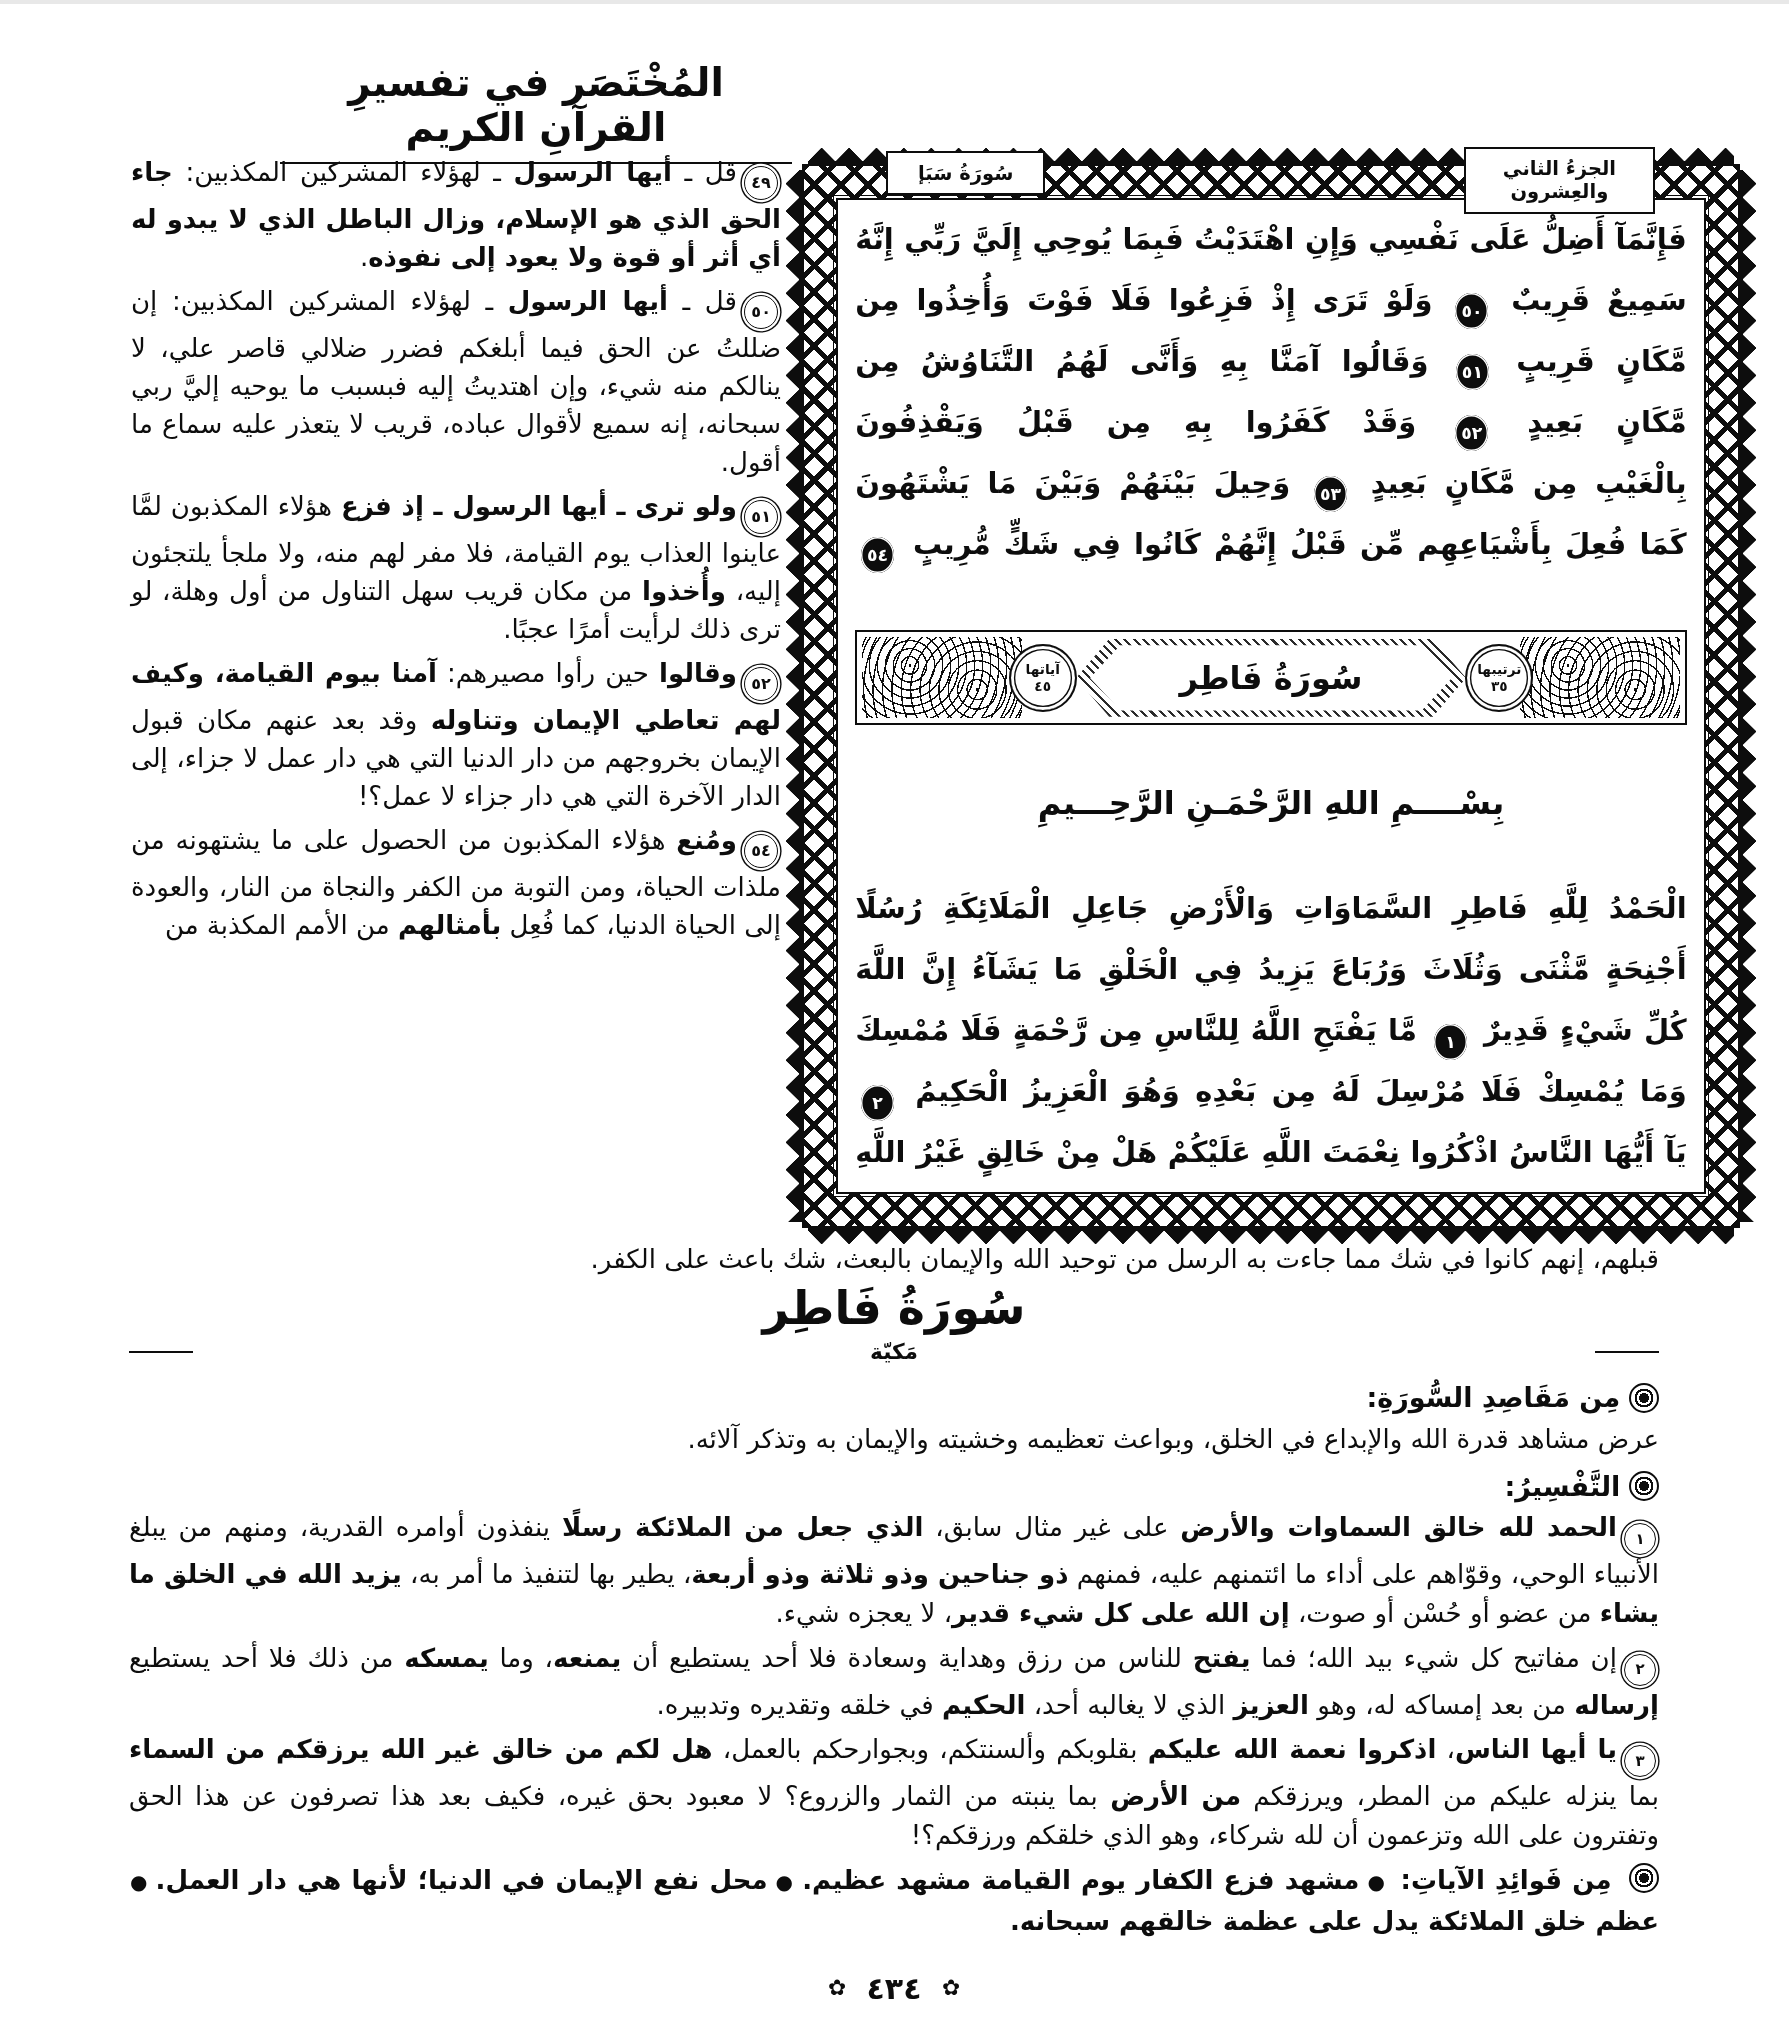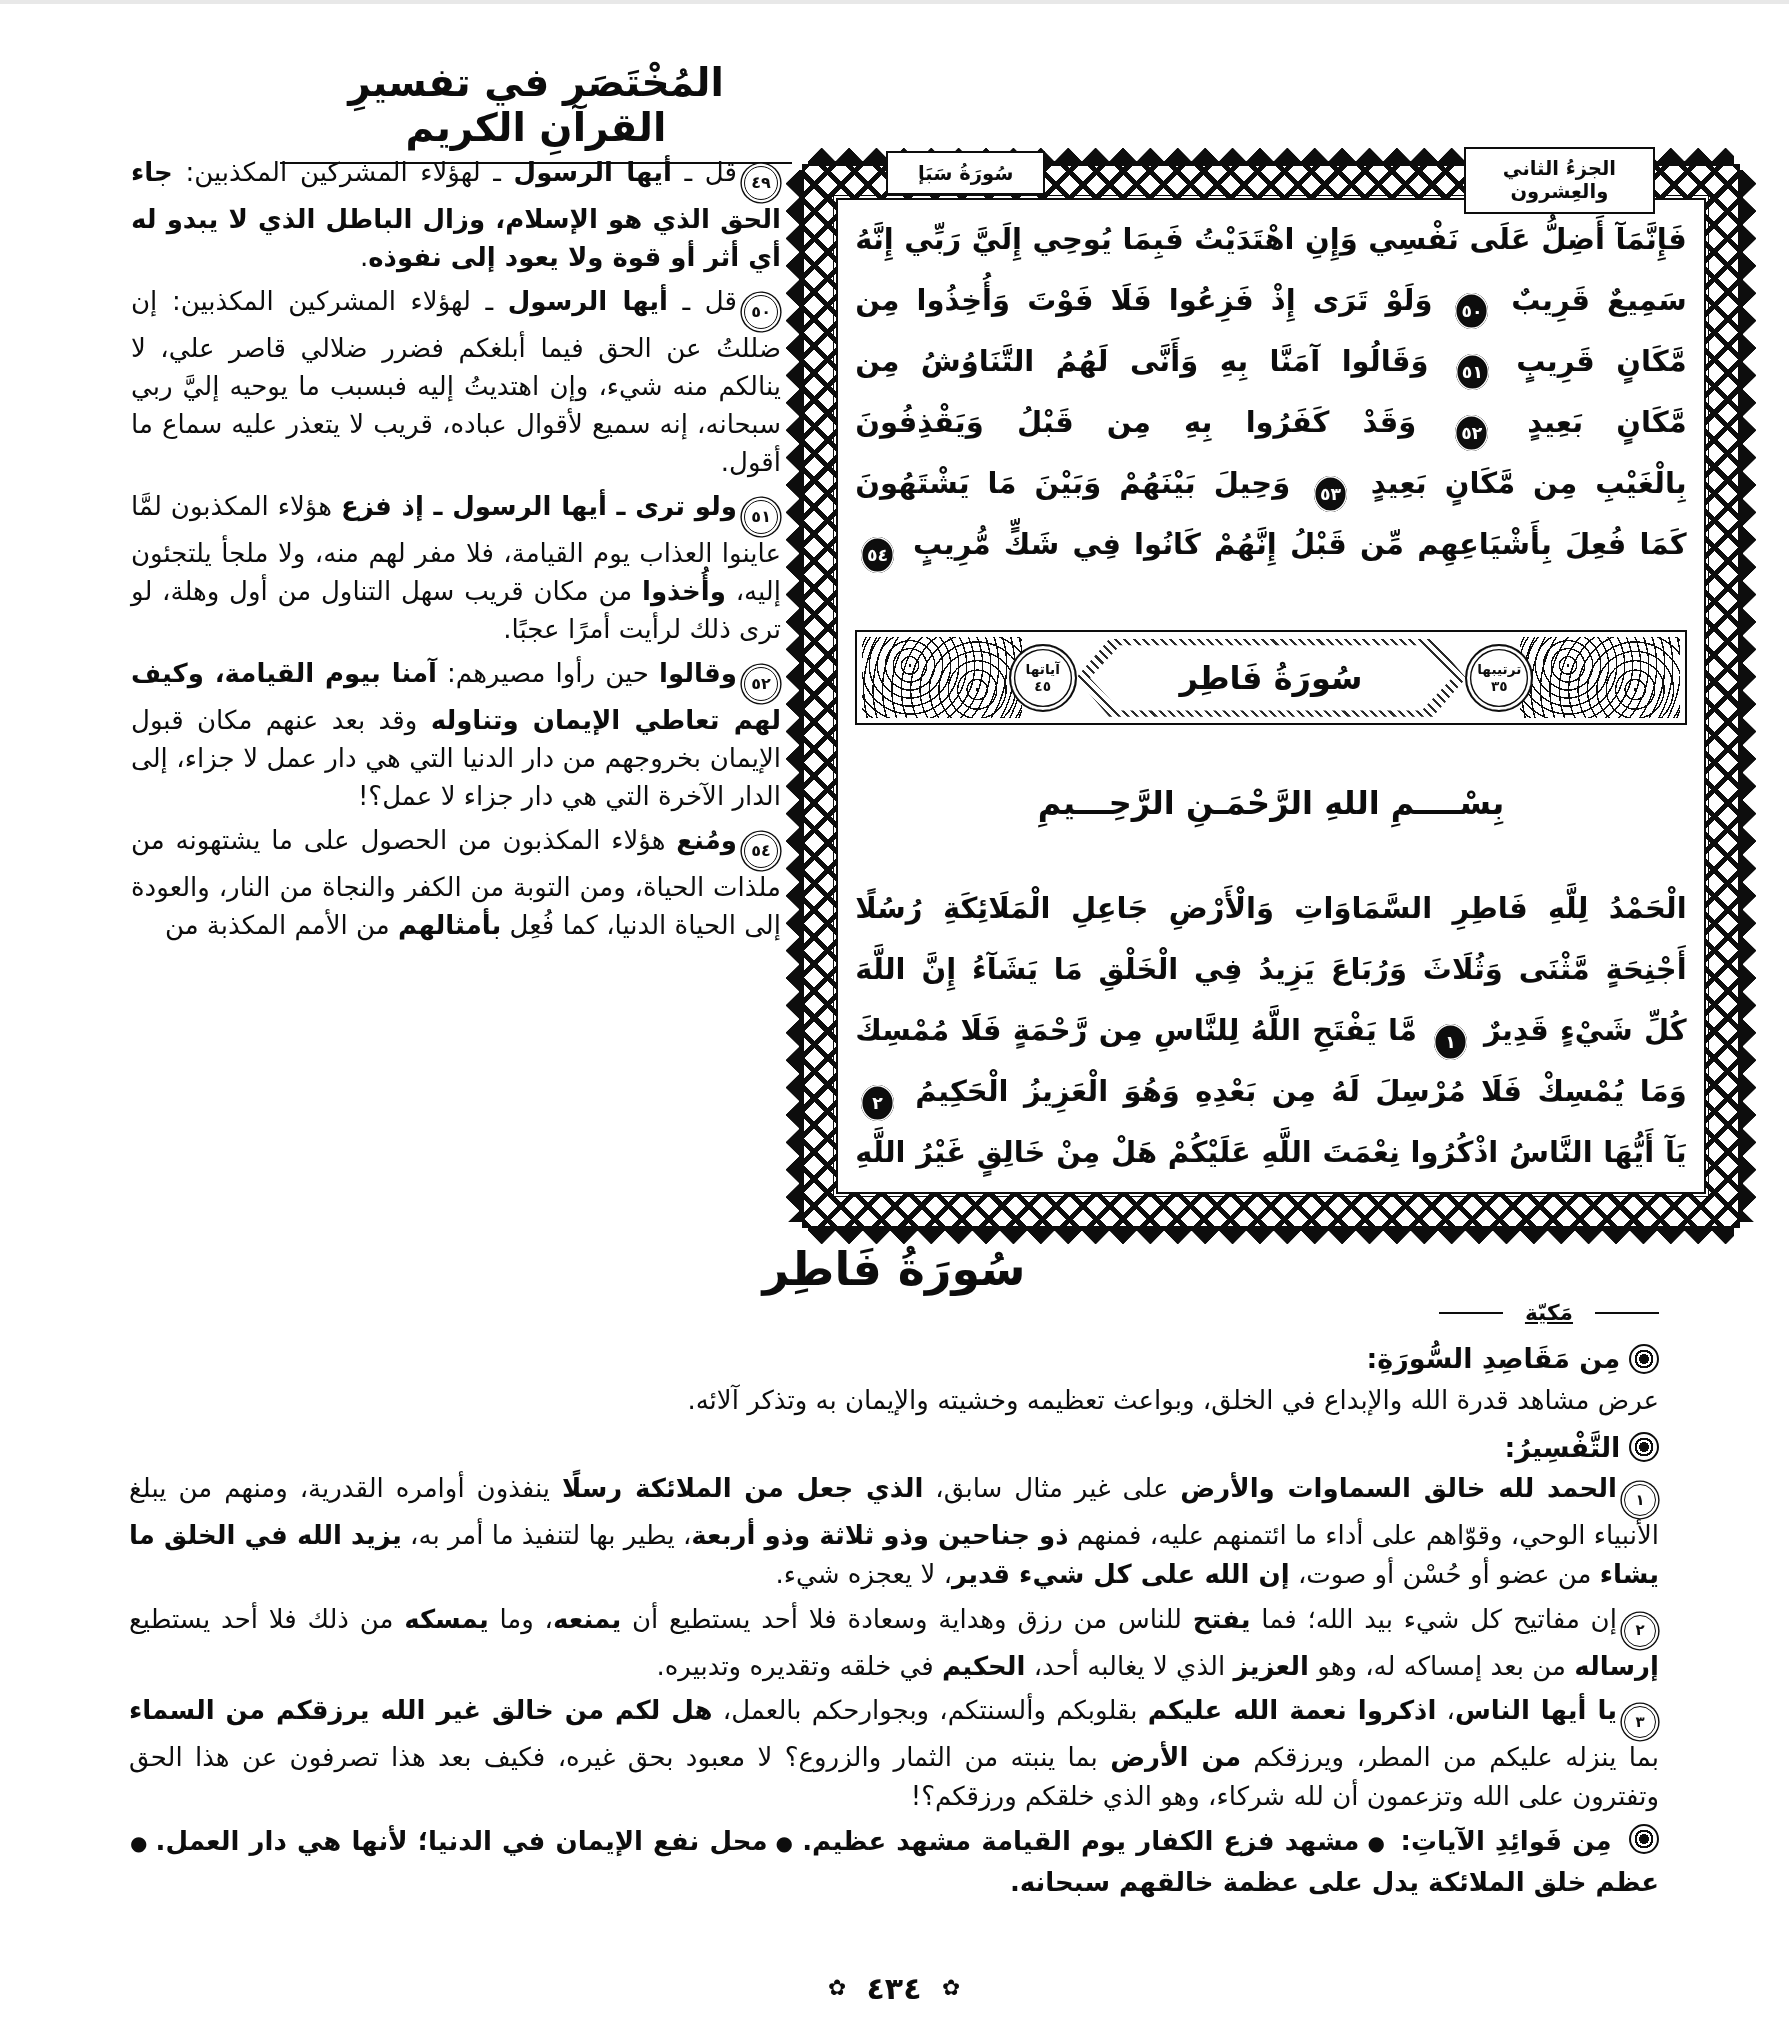--- a/index.html
+++ b/index.html
@@ -96,22 +96,22 @@
     display:flex; align-items:center; justify-content:center;
     font-size:32px; font-weight:bold;
   }
   .basmala{text-align:center; font-size:32px; font-weight:bold; line-height:53px;}
 
   
   .bottom-flow{position:absolute; left:130px; top:1236px; width:1530px;
     font-size:26px; line-height:39px;}
   .cont-line{margin:0 0 4.3px; text-align:justify;}
   .surah-heading{margin:10px 0 1.4px; text-align:center; font-size:46px; font-weight:bold;}
-  .mekki{display:flex; align-items:center; justify-content:flex-start; gap:22px;
-    font-size:21.7px; font-weight:bold; margin:4.3px 0 7.2px;text-decoration:underline;}
+  .mekki{display:flex; align-items:center; justify-content:space-between; gap:7px;
+    font-size:21.7px; font-weight:bold; margin:4.3px 0 7.2px;}
   .dashline{width:64px; height:2.2px; background:#0d0d0d;}
   .sec-heading{display:flex; align-items:center; gap:8.7px; margin:7.2px 0 2.9px;
     font-size:27px; font-weight:bold;}
   .rosette{
     flex:0 0 26px; width:26px; height:26px; border-radius:50%; display:inline-block;
     background:radial-gradient(circle, #0d0d0d 0 5px, #fff 5px 7.2px, #0d0d0d 7.2px 9.4px, #fff 9.4px 10.8px);
     border:2.2px solid #0d0d0d;
   }
   .purpose-text{margin:0 0 4.3px; text-align:justify;}
   .tf-para{margin:0 0 5.8px; text-align:justify;}
@@ -186,20 +186,21 @@
             <div class="qline">أَجْنِحَةٍ مَّثْنَى وَثُلَاثَ وَرُبَاعَ يَزِيدُ فِي الْخَلْقِ مَا يَشَآءُ إِنَّ اللَّهَ عَلَى</div>
             <div class="qline">كُلِّ شَيْءٍ قَدِيرٌ <span class="vnum">١</span> مَّا يَفْتَحِ اللَّهُ لِلنَّاسِ مِن رَّحْمَةٍ فَلَا مُمْسِكَ لَهَا</div>
             <div class="qline">وَمَا يُمْسِكْ فَلَا مُرْسِلَ لَهُ مِن بَعْدِهِ وَهُوَ الْعَزِيزُ الْحَكِيمُ <span class="vnum">٢</span></div>
             <div class="qline">يَآ أَيُّهَا النَّاسُ اذْكُرُوا نِعْمَتَ اللَّهِ عَلَيْكُمْ هَلْ مِنْ خَالِقٍ غَيْرُ اللَّهِ</div>
           </div>
       </div>
     </div>
   </section>
 
   <section class="bottom-flow" dir="rtl">
+    <p class="cont-line">قبلهم، إنهم كانوا في شك مما جاءت به الرسل من توحيد الله والإيمان بالبعث، شك باعث على الكفر.</p>
 
     <h2 class="surah-heading">سُورَةُ فَاطِر</h2>
 
     <div class="mekki">
       <span class="dashline"></span>
       <span>مَكيّة</span>
       <span class="dashline"></span>
     </div>
 
     <div class="sec-heading">

